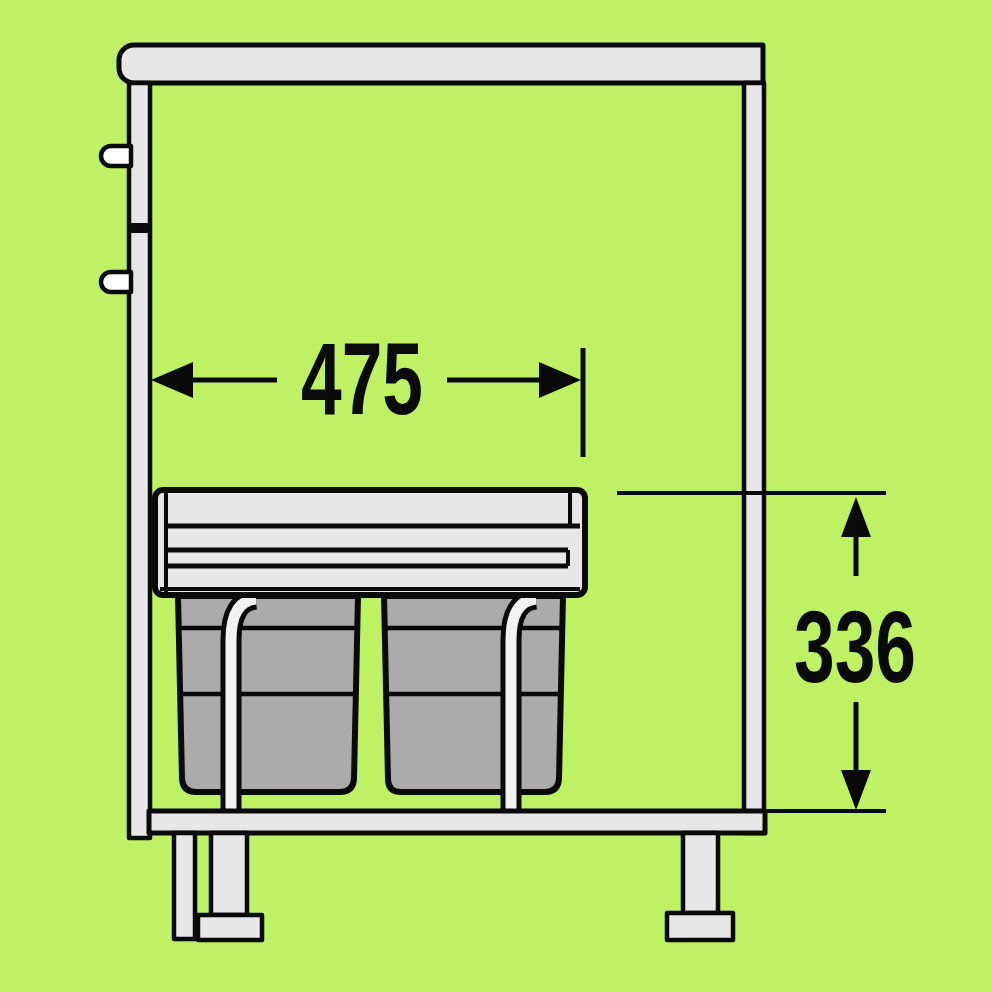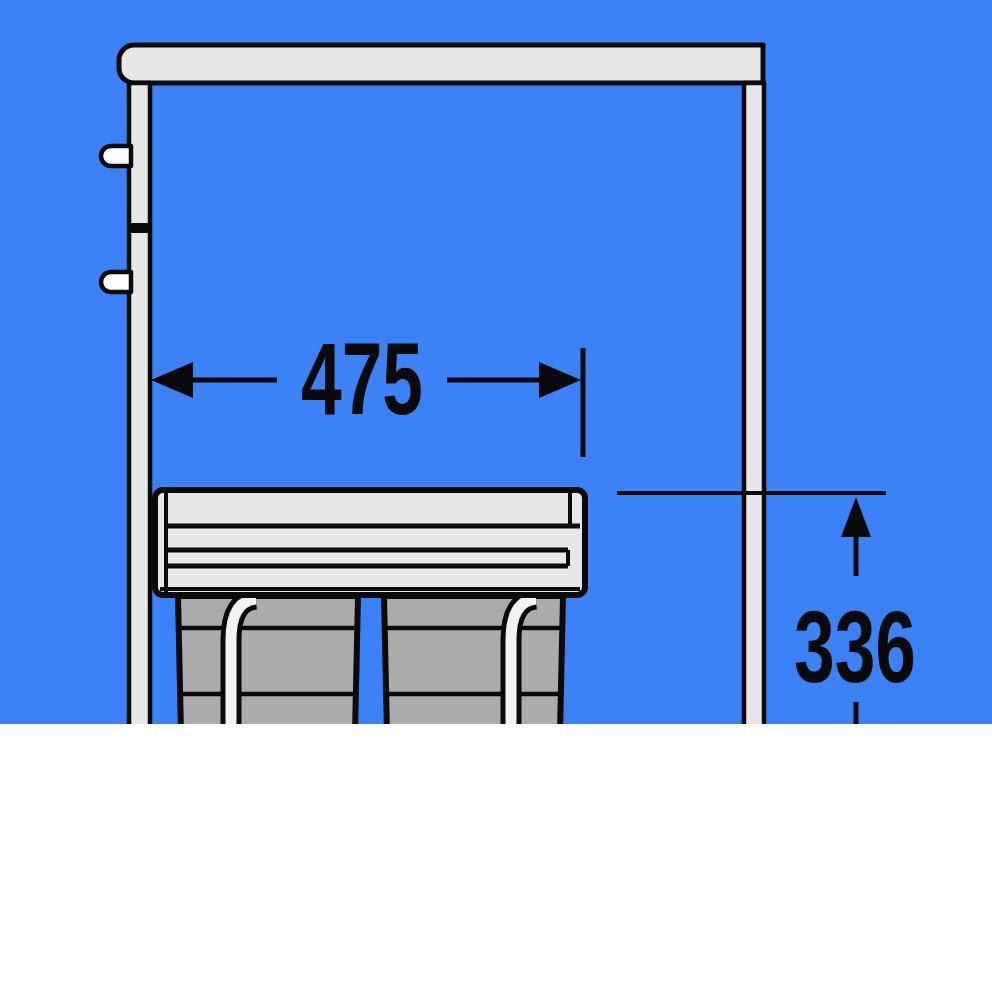--- a/index.html
+++ b/index.html
@@ -3,22 +3,22 @@
 <meta charset="utf-8">
 <style>
   html, body {
     margin: 0;
     padding: 0;
     background: #ffffff;
   }
   .canvas {
     position: relative;
     width: 992px;
-    height: 724px;
-    background: #3b82f6;
+    height: 992px;
+    background: #bef264;
     overflow: hidden;
   }
   svg { display: block; }
   .outline {
     stroke: #0a0a0a;
     stroke-linejoin: round;
   }
   .fill-light { fill: #e7e7e7; }
   .fill-bin   { fill: #ababab; }
   .fill-white { fill: #ffffff; }

